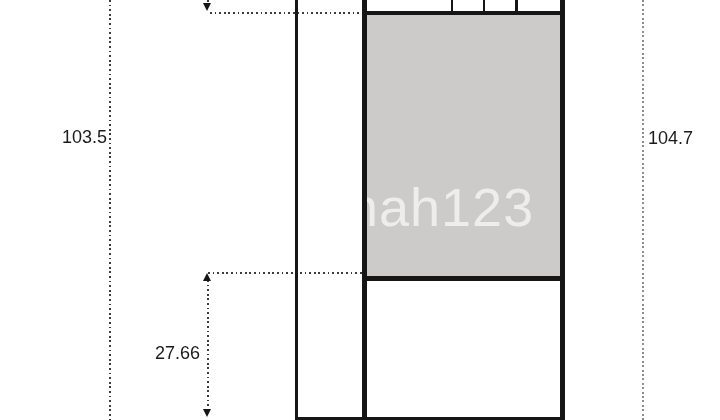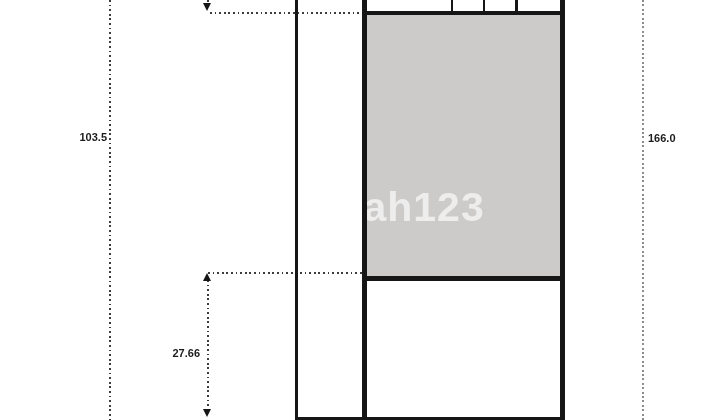--- a/index.html
+++ b/index.html
@@ -41,52 +41,52 @@
   }
   .arrow.up {
     border-left: 4.5px solid transparent;
     border-right: 4.5px solid transparent;
     border-bottom: 8px solid var(--wall, #161616);
   }
 
   
   .dim-label {
     color: var(--label_text, #1b1b1b);
-    font-size: 11px;
-    font-weight: 700;
+    font-size: 18px;
+    font-weight: 400;
     line-height: 14px;
     z-index: 6;
     white-space: nowrap;
   }
 
   
   .room-gray { background: var(--room_fill, #cdcbc9); z-index: 1; }
 
   
   .watermark {
     color: var(--watermark, rgba(255,255,255,0.66));
-    font-size: 41px;
-    font-weight: bold;
+    font-size: 54px;
+    font-weight: normal;
     line-height: 42px;
     letter-spacing: 1px;
     z-index: 2;
     white-space: nowrap;
     user-select: none;
   }
 </style>
 </head>
 <body>
 
 <div id="plan-canvas">
 
   <div class="abs dotted-v" style="left:109px;"></div>
   <div class="abs dim-label" style="left:38px; top:130px; width:69px; text-align:right;">103.5</div>
 
   <div class="abs dotted-v light" style="left:642px;"></div>
-  <div class="abs dim-label" style="left:648px; top:131px; width:70px; text-align:left;">166.0</div>
+  <div class="abs dim-label" style="left:648px; top:131px; width:70px; text-align:left;">104.7</div>
 
   <div class="abs dotted-v" style="left:206.5px; top:0; height:5px;"></div>
   <div class="abs arrow down" style="left:203px; top:3px;"></div>
   <div class="abs dotted-h" style="left:210px; top:11.5px; width:153px;"></div>
 
   <div class="abs dotted-h" style="left:208px; top:271.5px; width:156px;"></div>
   <div class="abs arrow up" style="left:203px; top:272.5px;"></div>
   <div class="abs dotted-v" style="left:206.5px; top:280px; height:130px;"></div>
   <div class="abs arrow down" style="left:203px; top:409px;"></div>
   <div class="abs dim-label" style="left:138px; top:346px; width:62px; text-align:right;">27.66</div>

